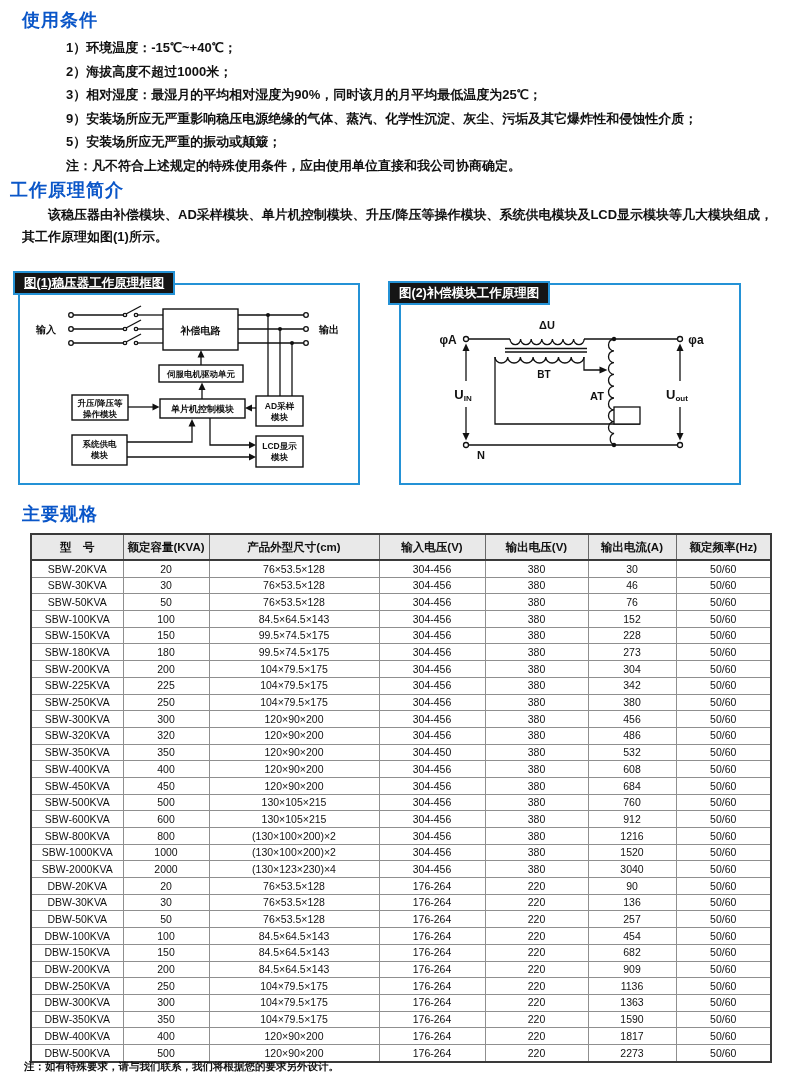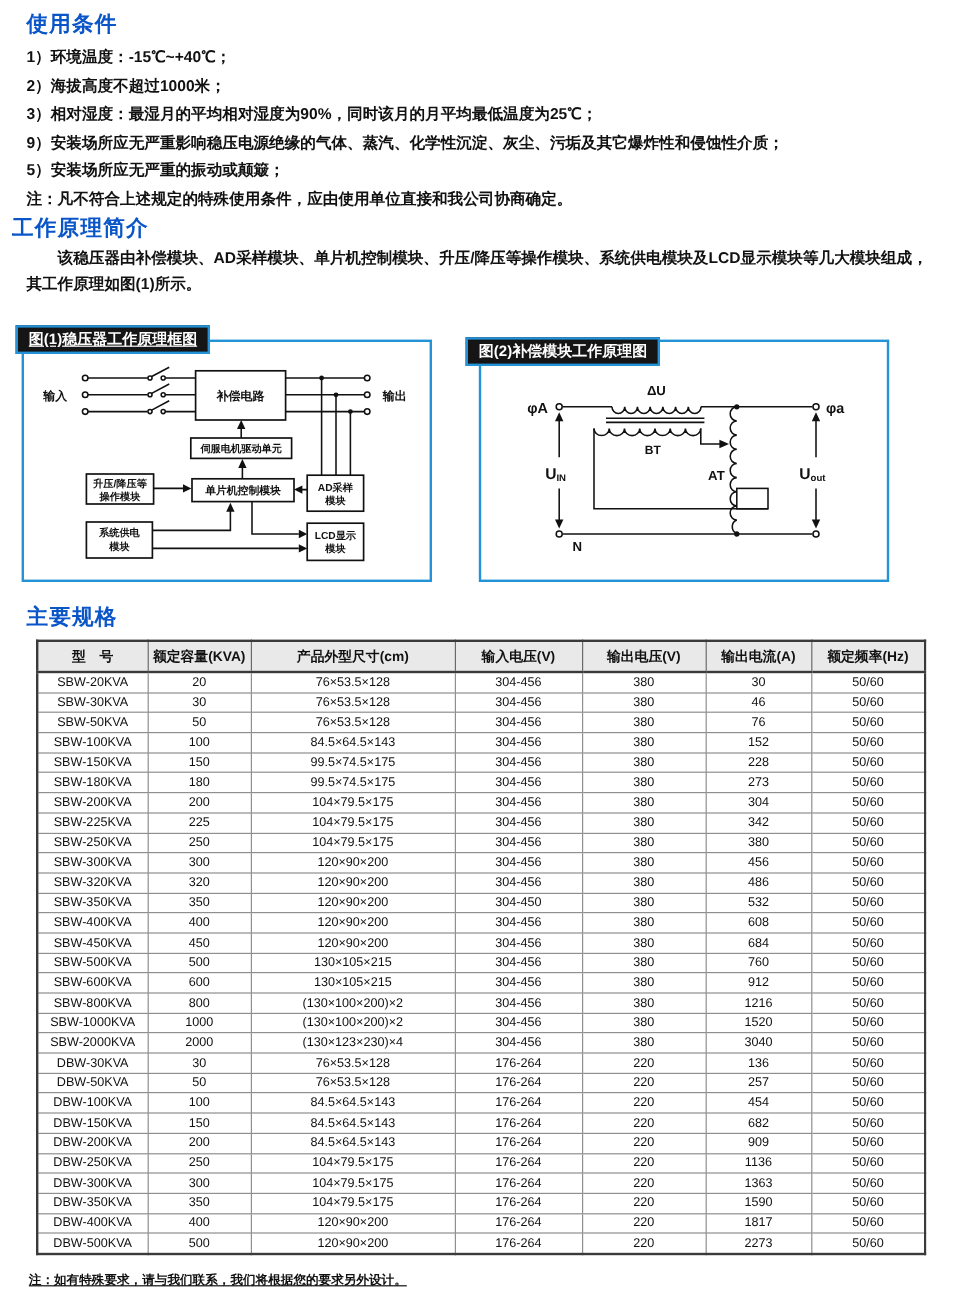--- a/index.html
+++ b/index.html
@@ -2,40 +2,40 @@
 <html><head>
 <meta charset="utf-8">
 <style>
   html,body{margin:0;padding:0;background:#fff;}
   .page{position:relative;width:772px;height:1085px;background:#ffffff;
         font-family:"Liberation Sans",sans-serif;color:#111;overflow:hidden;}
 
   .sec-heading{position:absolute;font-size:18px;font-weight:bold;color:#0a56c8;letter-spacing:1px;}
 
   .cond-list{position:absolute;left:22px;top:36px;margin:0;padding:0;list-style:none;}
-  .cond-list li{font-size:13px;font-weight:bold;line-height:23.5px;white-space:nowrap;}
+  .cond-list li{font-size:13px;font-weight:bold;line-height:23.5px;white-space:nowrap;margin-left:44px;}
 
   .principle-par{position:absolute;left:22px;top:204px;width:758px;font-size:13px;
                  font-weight:bold;line-height:22px;text-indent:2em;margin:0;}
 
   .fig-panel{position:absolute;top:283px;width:338px;height:198px;border:2px solid #2492d6;background:#fff;}
   .fig-label{position:absolute;top:271px;height:20px;line-height:20px;background:#151515;color:#fff;
              font-size:12.5px;font-weight:bold;padding:0 9px;border:2px solid #2492d6;z-index:3;white-space:nowrap;}
   .fig-svg{position:absolute;left:0;top:0;}
 
   svg text{font-family:"Liberation Sans",sans-serif;font-weight:bold;fill:#111;}
 
   .specs-table{position:absolute;left:30px;top:533px;width:740px;border-collapse:collapse;
                table-layout:fixed;border:2px solid #3a3a3a;}
   .specs-table th{background:#e9e9e9;border:1px solid #6a6a6a;border-bottom:2px solid #3a3a3a;
                   font-size:11.5px;font-weight:bold;height:24px;padding:0;margin-left:17px;}
   .specs-table td{border:1px solid #8f8f8f;font-size:10.5px;line-height:12.5px;
                   padding:1.6px 2px;text-align:center;color:#111;}
 
-  .bottom-note{position:absolute;left:24px;top:1060px;font-size:10.5px;font-weight:bold;text-decoration:underline;}
+  .bottom-note{position:absolute;left:24px;top:1060px;font-size:10.5px;font-weight:bold;}
 </style>
 </head>
 <body>
 
 <div class="page">
 
   <div class="sec-heading" style="left:22px;top:8px;">使用条件</div>
   <ul class="cond-list">
       <li>1）环境温度：-15℃~+40℃；</li>
       <li>2）海拔高度不超过1000米；</li>
@@ -383,20 +383,29 @@
         <tr>
           <td>SBW-2000KVA</td>
           <td>2000</td>
           <td>(130×123×230)×4</td>
           <td>304-456</td>
           <td>380</td>
           <td>3040</td>
           <td>50/60</td>
         </tr>
         <tr>
+          <td>DBW-20KVA</td>
+          <td>20</td>
+          <td>76×53.5×128</td>
+          <td>176-264</td>
+          <td>220</td>
+          <td>90</td>
+          <td>50/60</td>
+        </tr>
+        <tr>
           <td>DBW-30KVA</td>
           <td>30</td>
           <td>76×53.5×128</td>
           <td>176-264</td>
           <td>220</td>
           <td>136</td>
           <td>50/60</td>
         </tr>
         <tr>
           <td>DBW-50KVA</td>

